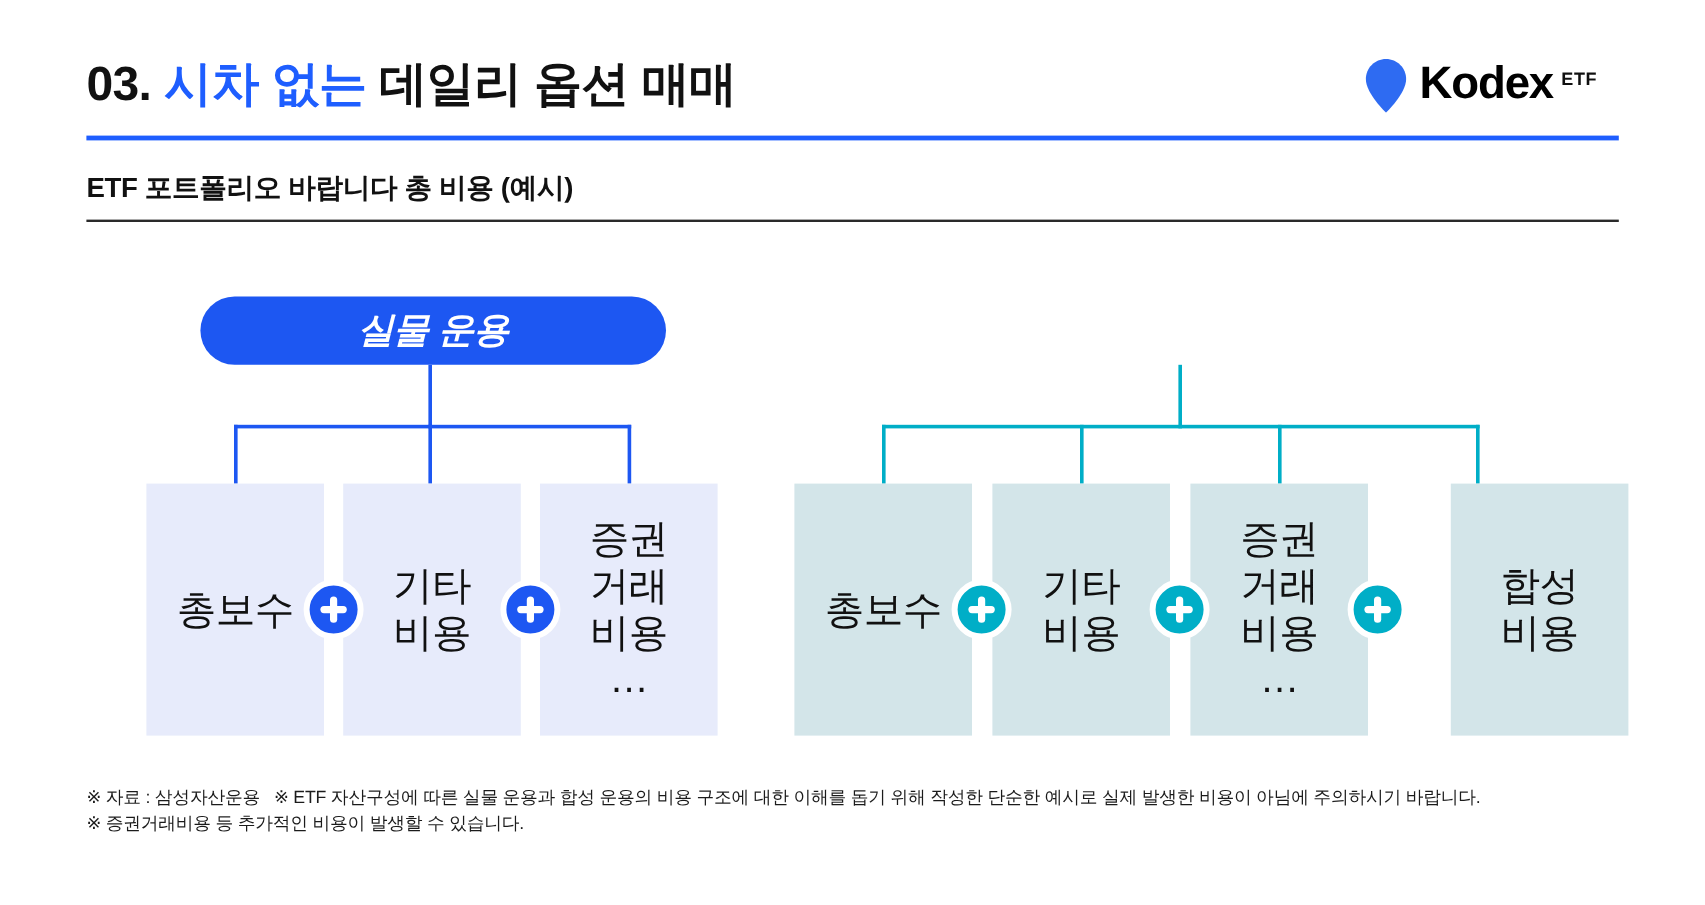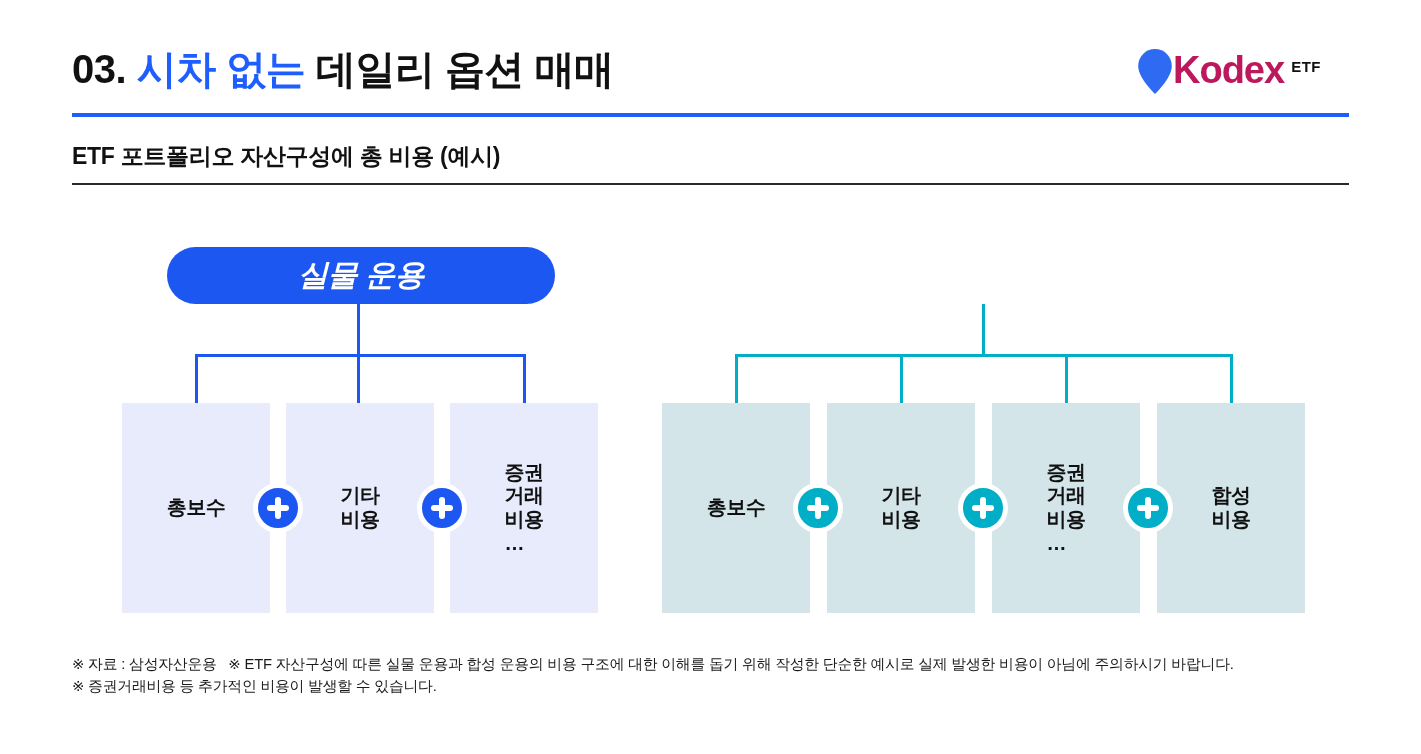--- a/index.html
+++ b/index.html
@@ -13,37 +13,37 @@
   *{margin:0;padding:0;box-sizing:border-box;}
   html,body{background:#ffffff;}
   body{font-family:"Liberation Sans","DejaVu Sans",sans-serif;}
   .slide{position:relative;width:1421px;height:754px;background:#ffffff;overflow:hidden;}
 
   
   .title{position:absolute;left:72px;top:42px;font-size:40px;font-weight:800;letter-spacing:-0.5px;color:var(--ink);white-space:nowrap;}
   .title .t-blue{color:var(--blue-bright);}
   .logo{position:absolute;left:1137px;top:46px;display:flex;align-items:flex-start;}
   .logo svg{display:block;margin-top:2px;}
-  .logo-brand{font-size:38px;font-weight:800;letter-spacing:-1px;color:#be185d;line-height:1.3;}
+  .logo-brand{font-size:38px;font-weight:800;letter-spacing:-1px;color:#000000;margin-left:10px;line-height:1.3;}
   .logo-suffix{font-size:15px;font-weight:700;letter-spacing:0.5px;color:#101010;margin-left:7px;margin-top:12px;}
   .blue-divider{position:absolute;left:72px;top:113px;width:1277px;height:4px;background:var(--blue-bright);}
   .subtitle{position:absolute;left:72px;top:141px;font-size:23px;font-weight:800;color:var(--ink);letter-spacing:-0.3px;}
   .thin-divider{position:absolute;left:72px;top:183px;width:1277px;height:1.5px;background:#2a2a2a;}
 
   
   .pill{position:absolute;top:247px;width:388px;height:57px;border-radius:29px;display:flex;align-items:center;justify-content:center;color:#ffffff;font-size:30px;font-weight:800;letter-spacing:-0.5px;}
   .pill-left{left:167px;background:var(--blue);font-style:italic;}
   .pill-right{left:789px;background:var(--teal);}
   .conn{position:absolute;}
   .conn.blue{background:var(--blue);}
   .conn.teal{background:var(--teal);}
   .box{position:absolute;top:403px;width:148px;height:210px;display:flex;align-items:center;justify-content:center;}
   .box.blue{background:var(--box-blue);}
   .box.teal{background:var(--box-teal);}
-  .box-label{text-align:left;font-size:20px;font-weight:700;line-height:1.18;color:var(--ink);letter-spacing:-0.5px;}
+  .box-label{text-align:center;font-size:33px;font-weight:400;line-height:1.18;color:var(--ink);letter-spacing:-0.5px;}
   .box-label span{display:block;}
   .plus{position:absolute;top:483px;width:50px;height:50px;border-radius:50%;border:5px solid #ffffff;display:flex;align-items:center;justify-content:center;z-index:3;}
   .plus.blue{background:var(--blue);}
   .plus.teal{background:var(--teal);}
   .plus-core{position:relative;width:22px;height:22px;}
   .plus-core::before,.plus-core::after{content:"";position:absolute;left:0;top:8px;width:22px;height:6px;border-radius:3px;background:#ffffff;}
   .plus-core::after{transform:rotate(90deg);}
 
   
   .footnote{position:absolute;left:72px;font-size:14.8px;color:#1b1b1b;letter-spacing:-0.2px;white-space:pre-wrap;}
@@ -61,21 +61,21 @@
     <span>
       <svg width="36" height="47" viewBox="0 0 64 84" xmlns="http://www.w3.org/2000/svg">
         <path d="M32 2 C15.4 2 2 15.4 2 32 C2 54 32 82 32 82 C32 82 62 54 62 32 C62 15.4 48.6 2 32 2 Z" fill="#2E6BF2"></path>
       </svg>
     </span>
     <span class="logo-brand">Kodex</span>
     <span class="logo-suffix">ETF</span>
   </div>
 
   <div class="blue-divider"></div>
-  <h2 class="subtitle">ETF 포트폴리오 자산구성에 총 비용 (예시)</h2>
+  <h2 class="subtitle">ETF 포트폴리오 바랍니다 총 비용 (예시)</h2>
   <div class="thin-divider"></div>
 
   <div class="pill pill-left">실물 운용</div>
 
   <div class="conn blue" style="left:357px;top:304px;width:3px;height:53px;"></div>
   <div class="conn blue" style="left:195px;top:354px;width:331px;height:3px;"></div>
   <div class="conn blue" style="left:195px;top:354px;width:3px;height:49px;"></div>
   <div class="conn blue" style="left:357px;top:354px;width:3px;height:49px;"></div>
   <div class="conn blue" style="left:523px;top:354px;width:3px;height:49px;"></div>
 
@@ -126,21 +126,21 @@
     </div>
   </div>
   <div class="box teal" style="left:992px;">
     <div class="box-label">
       <span>증권</span>
       <span>거래</span>
       <span>비용</span>
       <span>…</span>
     </div>
   </div>
-  <div class="box teal" style="left:1157px;">
+  <div class="box teal" style="left:1209px;">
     <div class="box-label">
       <span>합성</span>
       <span>비용</span>
     </div>
   </div>
 
   <div class="plus teal" style="left:793px;">
       <span class="plus-core"></span>
     </div>
   <div class="plus teal" style="left:958px;">

